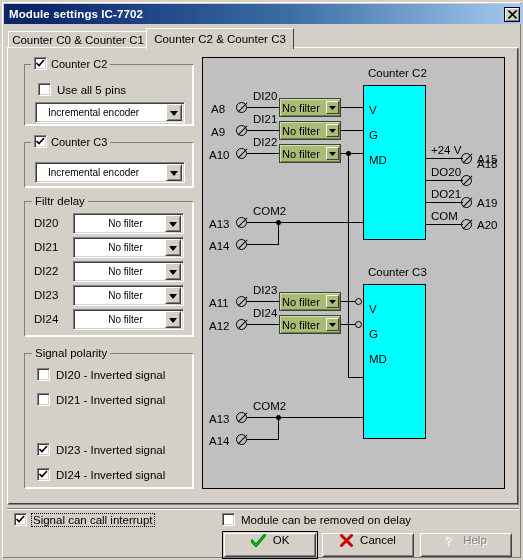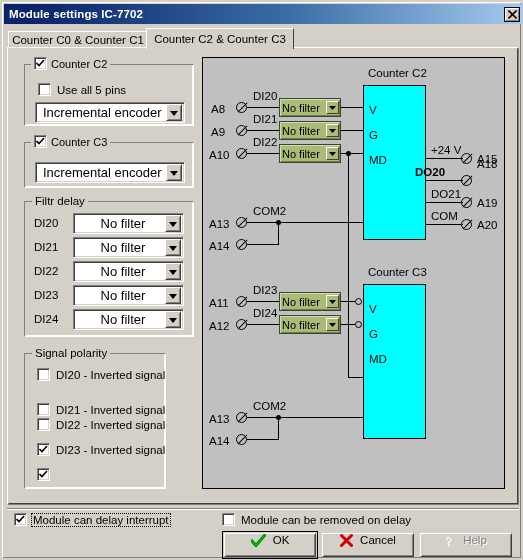--- a/index.html
+++ b/index.html
@@ -96,21 +96,21 @@
   .cbrow{display:flex;align-items:center;gap:5px;position:absolute;white-space:nowrap;font-size:11.5px;cursor:default;}
   .cbrow .lbl{padding:0 1px;}
   .cbrow.focus .lbl{outline:1px dotted #000;outline-offset:0px;}
   
   .combo{
     position:absolute;height:21px;background:#fff;
     border:1px solid #808080;border-right-color:#fff;border-bottom-color:#fff;
     box-shadow:inset 1px 1px 0 #404040, inset -1px -1px 0 #d4d0c8;
     box-sizing:border-box;display:flex;align-items:center;cursor:default;
   }
-  .combo .val{margin-left:7px;font-size:13px;flex:1;overflow:hidden;white-space:nowrap;}
+  .combo .val{margin-left:12px;font-size:10px;flex:1;overflow:hidden;white-space:nowrap;}
   .combo .arrow{
     width:16px;height:17px;margin-right:2px;flex:none;
     background:#d4d0c8;
     border:1px solid #fff;border-right-color:#404040;border-bottom-color:#404040;
     box-shadow:inset 1px 1px 0 #d4d0c8, inset -1px -1px 0 #808080;
     box-sizing:border-box;position:relative;
   }
   .combo .arrow svg{position:absolute;left:3px;top:6px;}
   
   .diagram{
@@ -278,50 +278,47 @@
     <div class="combo" style="left:48px;top:107px;width:111px;">
       <span class="val">No filter</span>
       <span class="arrow">
           <svg width="8" height="5" viewBox="0 0 8 5">
             <path d="M0 0 L8 0 L4 5 Z" fill="#000"></path>
           </svg>
         </span>
     </div>
   </div>
 
-  <div class="group" style="left:22px;top:351px;width:142px;height:136px;">
+  <div class="group" style="left:22px;top:351px;width:170px;height:136px;">
     <div class="gb2"></div>
     <div class="caption">Signal polarity</div>
 
     <div class="cbrow" style="left:12px;top:14px;">
       <span class="cb"></span>
       <span class="lbl">DI20 - Inverted signal</span>
     </div>
-    <div class="cbrow" style="left:12px;top:49px;">
+    <div class="cbrow" style="left:12px;top:39px;">
       <span class="cb"></span>
       <span class="lbl">DI21 - Inverted signal</span>
-    </div>
-    <div class="cbrow" style="left:12px;top:64px;">
-      <span class="cb"></span>
-      <span class="lbl">DI22 - Inverted signal</span>
     </div>
     <div class="cbrow" style="left:12px;top:89px;">
       <span class="cb">
         <svg width="9" height="9" viewBox="0 0 9 9">
             <path d="M0.5 4 L3 6.5 L8 1" stroke="#000" stroke-width="1.6" fill="none"></path>
           </svg>
       </span>
       <span class="lbl">DI23 - Inverted signal</span>
     </div>
     <div class="cbrow" style="left:12px;top:114px;">
       <span class="cb">
         <svg width="9" height="9" viewBox="0 0 9 9">
             <path d="M0.5 4 L3 6.5 L8 1" stroke="#000" stroke-width="1.6" fill="none"></path>
           </svg>
       </span>
+      <span class="lbl">DI24 - Inverted signal</span>
     </div>
   </div>
 
   <div class="diagram">
 
     <div class="dg-lbl" style="left:165px;top:9px;">Counter C2</div>
     <div class="cblock" style="left:160px;top:27px;width:63px;height:155px;">
       <span class="pin" style="top:18px;">V</span>
       <span class="pin" style="top:43px;">G</span>
       <span class="pin" style="top:68px;">MD</span>
@@ -372,21 +369,21 @@
 
     <div class="wire wv" style="left:145px;top:95px;height:224px;"></div>
     <div class="wire wh" style="left:145px;top:319px;width:16px;"></div>
 
     <div class="wire wh" style="left:223px;top:100px;width:37px;"></div>
     <div class="dg-lbl" style="left:228px;top:86px;">+24 V</div>
     <div class="term" style="left:258px;top:95px;"></div>
     <div class="dg-lbl" style="left:274px;top:95px;">A15</div>
 
     <div class="wire wh" style="left:223px;top:122px;width:37px;"></div>
-    <div class="dg-lbl" style="left:212px;top:108px;font-weight:bold;">DO20</div>
+    <div class="dg-lbl" style="left:228px;top:108px;">DO20</div>
     <div class="term" style="left:258px;top:117px;"></div>
     <div class="dg-lbl" style="left:274px;top:100px;text-align:center;">A18</div>
 
     <div class="wire wh" style="left:223px;top:144px;width:37px;"></div>
     <div class="dg-lbl" style="left:228px;top:130px;">DO21</div>
     <div class="term" style="left:258px;top:139px;"></div>
     <div class="dg-lbl" style="left:274px;top:139px;">A19</div>
 
     <div class="wire wh" style="left:223px;top:166px;width:37px;"></div>
     <div class="dg-lbl" style="left:228px;top:152px;">COM</div>
@@ -452,21 +449,21 @@
   </div>
 
   <div class="sep"></div>
 
   <div class="cbrow focus" style="left:12px;top:511px;">
     <span class="cb">
       <svg width="9" height="9" viewBox="0 0 9 9">
           <path d="M0.5 4 L3 6.5 L8 1" stroke="#000" stroke-width="1.6" fill="none"></path>
         </svg>
     </span>
-    <span class="lbl">Module can delay interrupt</span>
+    <span class="lbl">Signal can call interrupt</span>
   </div>
 
   <div class="cbrow" style="left:220px;top:511px;">
     <span class="cb"></span>
     <span class="lbl">Module can be removed on delay</span>
   </div>
 
   <div class="btn default" style="left:222px;top:531px;width:92px;">
     <svg width="15" height="13" viewBox="0 0 15 13">
       <path d="M1 7 L5 11.5 L13.5 1.5" stroke="#008000" stroke-width="3" fill="none" stroke-linecap="square"></path>

